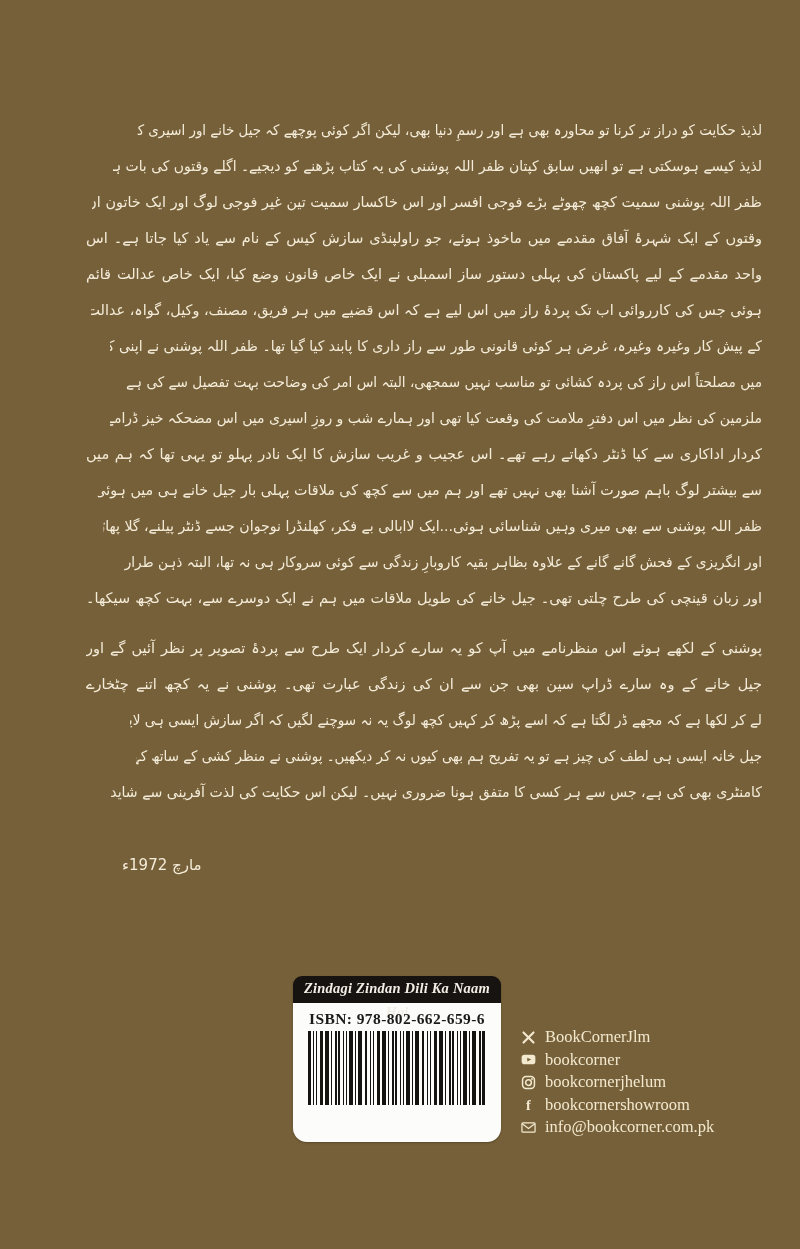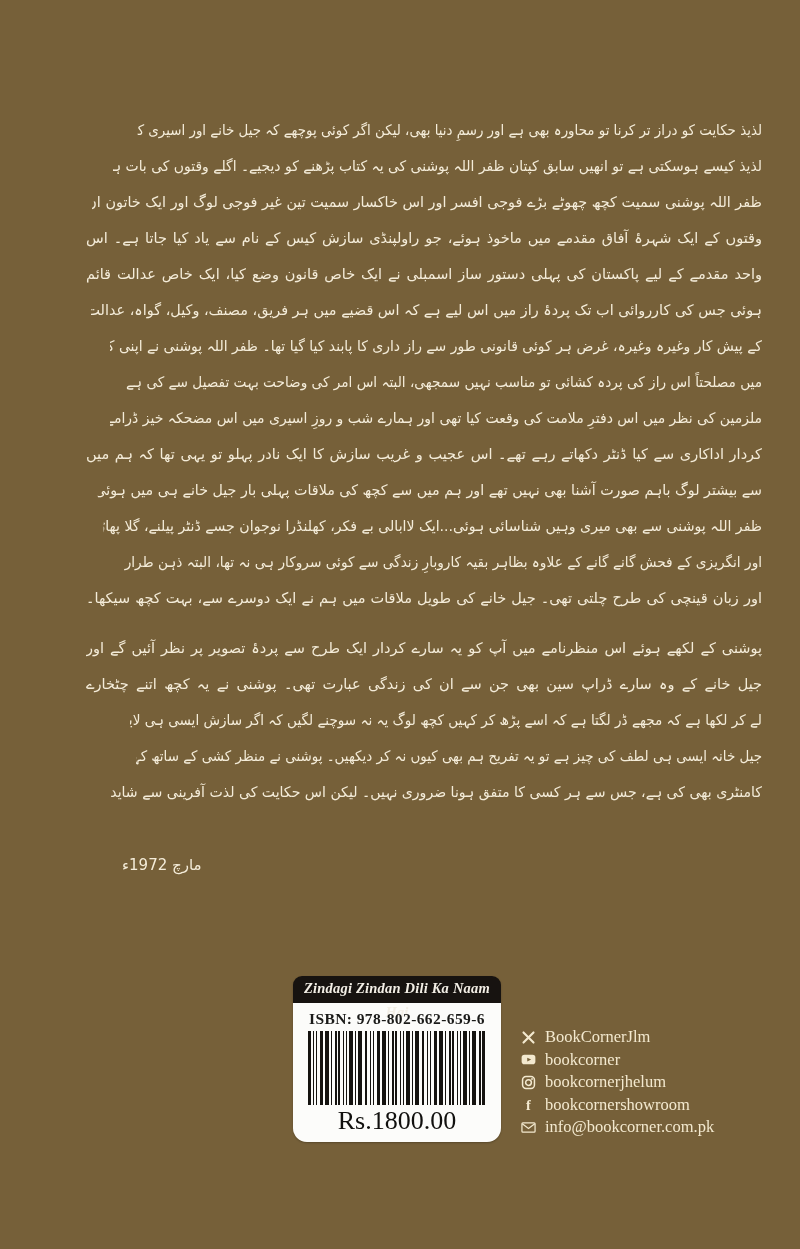--- a/index.html
+++ b/index.html
@@ -125,21 +125,20 @@
           <div class="bar" style="width: 1.5px; margin-right: 1.5px;"></div>
           <div class="bar" style="width: 1.5px; margin-right: 3px;"></div>
           <div class="bar" style="width: 1.5px; margin-right: 1.5px;"></div>
           <div class="bar" style="width: 1.5px; margin-right: 1.5px;"></div>
           <div class="bar" style="width: 4.5px; margin-right: 1.5px;"></div>
           <div class="bar" style="width: 1.5px; margin-right: 1.5px;"></div>
           <div class="bar" style="width: 4.5px; margin-right: 3px;"></div>
           <div class="bar" style="width: 1.5px; margin-right: 1.5px;"></div>
           <div class="bar" style="width: 3px; margin-right: 0px;"></div>
         </div>
-      <div class="price">Rs.1800.00</div>
     </div>
   </div>
 
   <div class="social">
       <div class="social-row">
     <span class="social-icon">
           <svg viewBox="0 0 24 24">
             <path d="M4 4l16 16M20 4L4 20" stroke="#f3e9cf" stroke-width="3.4" stroke-linecap="round"></path>
           </svg>
         </span>

